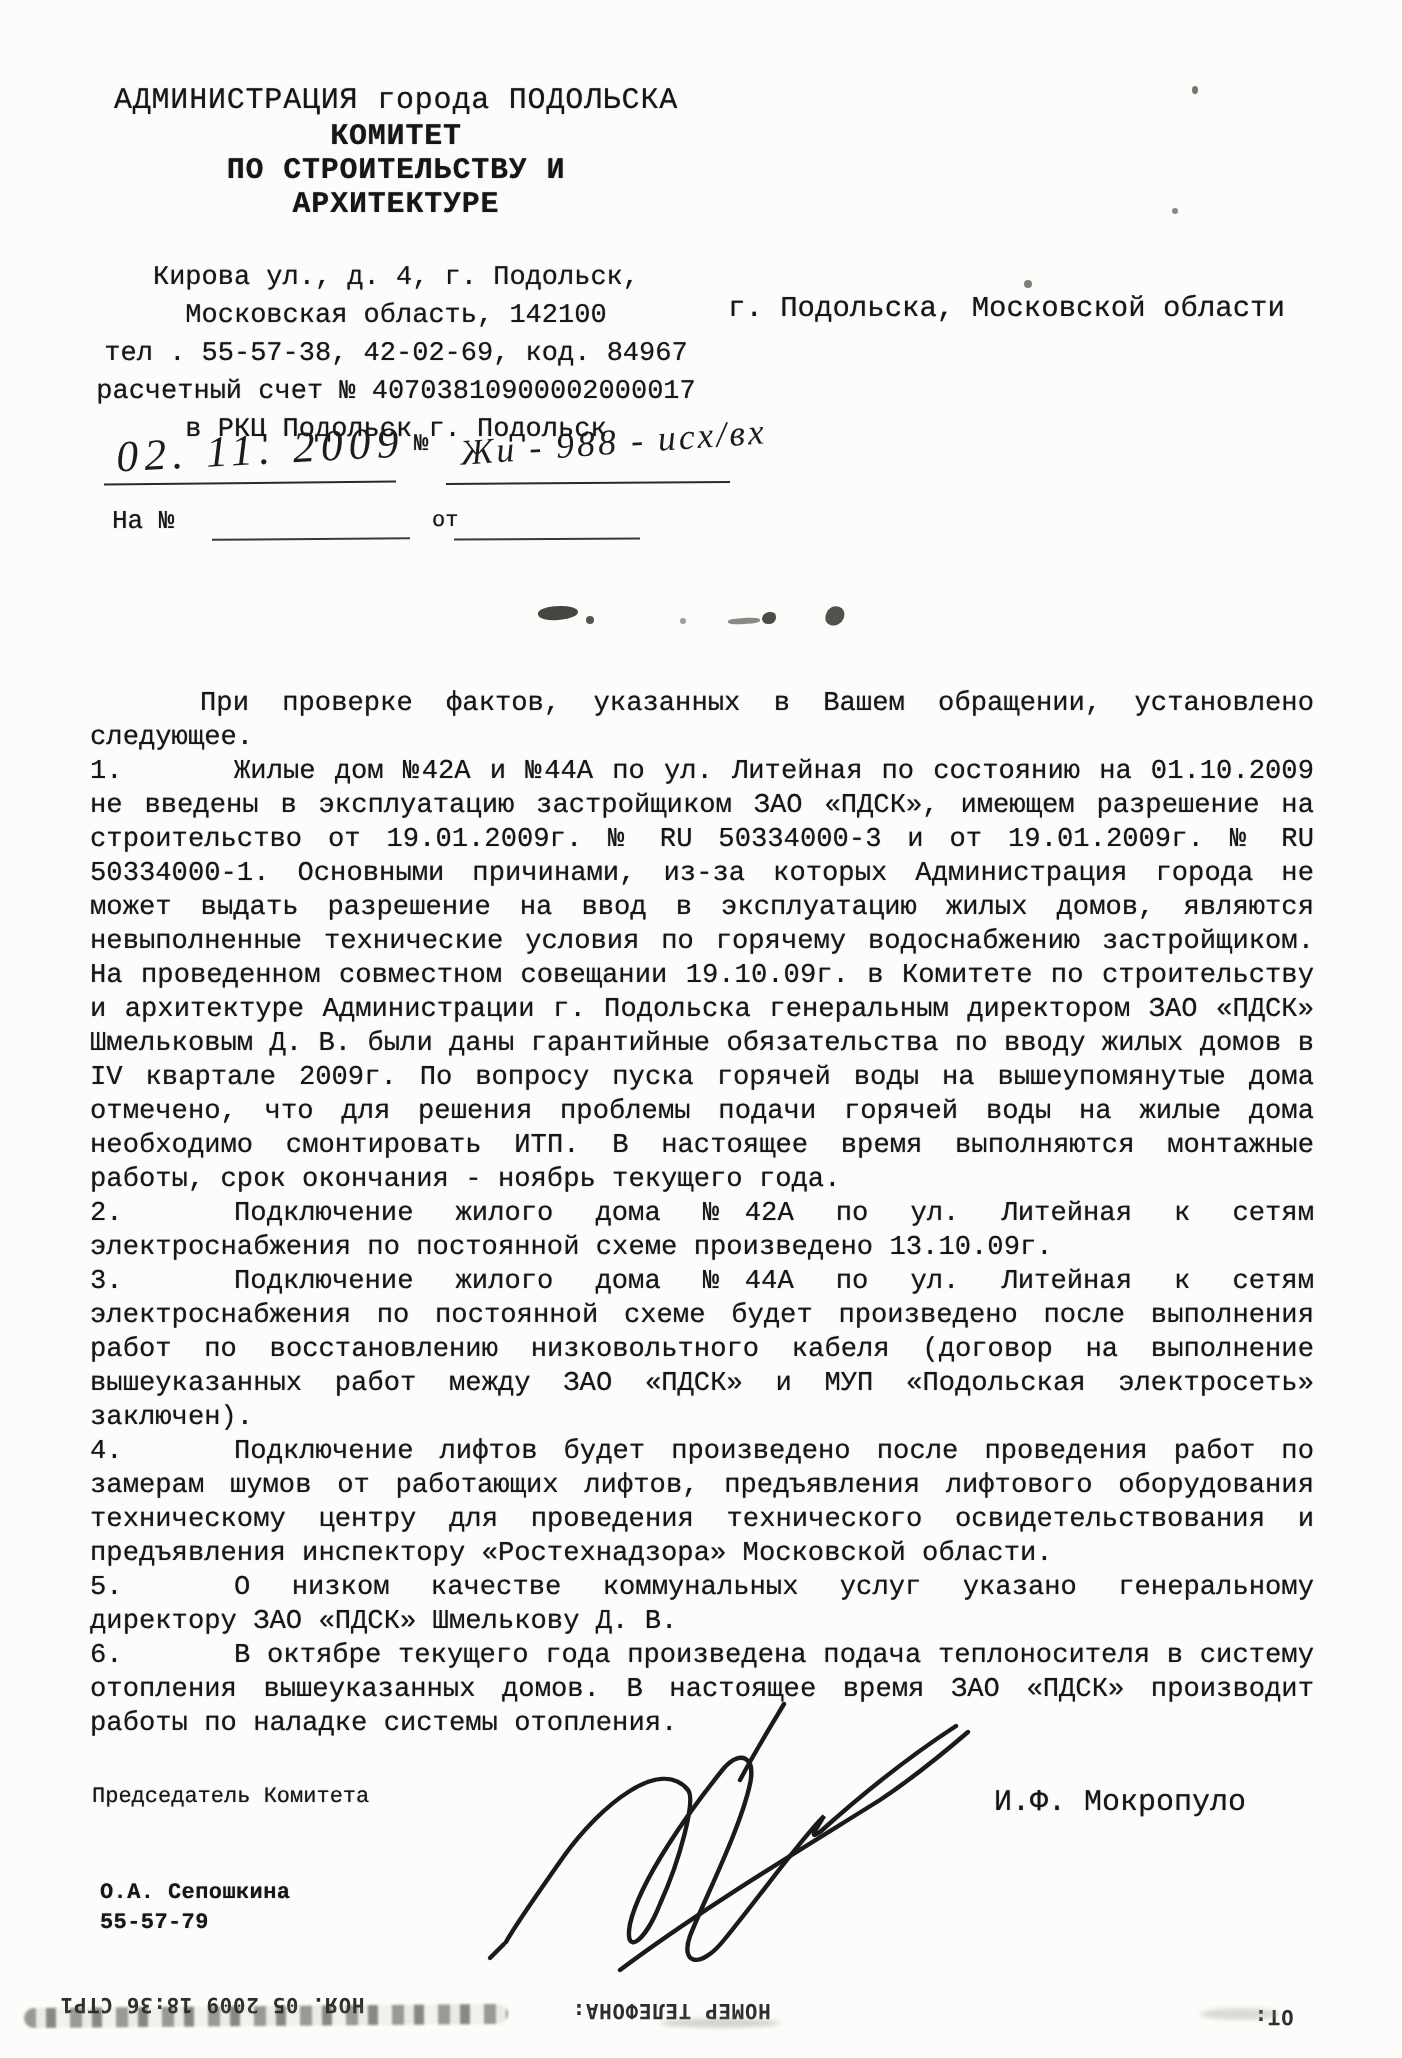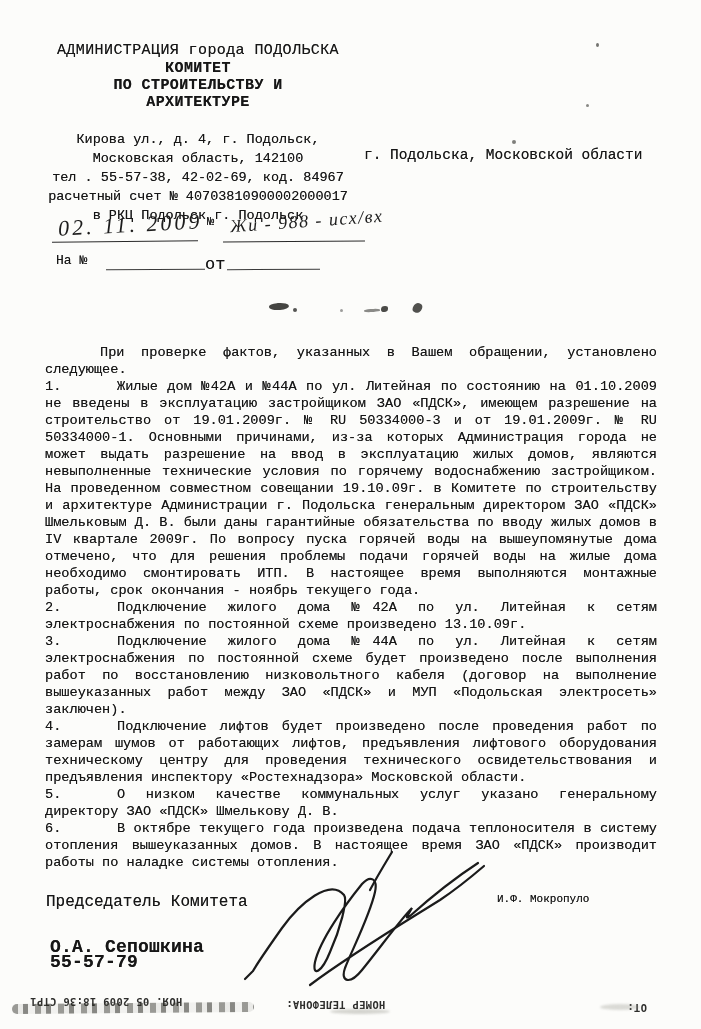--- a/index.html
+++ b/index.html
@@ -21,21 +21,21 @@
   
   .hw{font-style:italic;font-family:"Liberation Serif", serif;color:#1c1c1c;}
   .date-hw{position:absolute;left:58px;top:212px;font-size:22px;letter-spacing:3px;transform:rotate(-3deeg);transform:rotate(-3deg);}
   .date-underline{position:absolute;left:52px;top:241px;width:146px;border-top:1.7px solid #2a2a2a;transform:rotate(-.6deg);}
   .number-sign{position:absolute;left:207px;top:215px;font-size:12px;}
   .number-hw{position:absolute;left:230px;top:211px;font-size:18px;letter-spacing:1.5px;transform:rotate(-4deg);}
   .number-underline{position:absolute;left:223px;top:241px;width:142px;border-top:1.6px solid #2a2a2a;transform:rotate(-.4deg);}
 
   .reply-label{position:absolute;left:56px;top:253px;font-size:13px;}
   .reply-line-1{position:absolute;left:106px;top:269px;width:99px;border-top:1.4px solid #3a3a3a;transform:rotate(-.4deg);}
-  .reply-from{position:absolute;left:205px;top:255px;font-size:17px;}
+  .reply-from{position:absolute;left:216px;top:255px;font-size:11px;}
   .reply-line-2{position:absolute;left:227px;top:269px;width:93px;border-top:1.4px solid #3a3a3a;transform:rotate(-.3deg);}
 
   
   .smudge{position:absolute;background:#2b2b28;}
   .sm-1{left:269px;top:303px;width:20px;height:7px;border-radius:45% 60% 50% 55%;transform:rotate(-5deg);opacity:.88;}
   .sm-2{left:293px;top:308px;width:4px;height:4px;border-radius:50%;opacity:.8;}
   .sm-3{left:340px;top:309px;width:3px;height:3px;border-radius:50%;opacity:.45;}
   .sm-4{left:364px;top:309px;width:16px;height:3px;border-radius:40%;opacity:.55;transform:rotate(-3deg);}
   .sm-5{left:381px;top:306px;width:7px;height:6px;border-radius:60% 40% 55% 45%;opacity:.85;}
   .sm-6{left:413px;top:303px;width:9px;height:10px;border-radius:55% 45% 60% 40%;transform:rotate(20deg);opacity:.82;}
@@ -44,23 +44,23 @@
   .sp-2{left:586px;top:104px;width:3px;height:3px;opacity:.6;}
   .sp-3{left:512px;top:140px;width:4px;height:4px;opacity:.65;}
 
   
   .letter-body{position:absolute;left:45px;top:344px;width:612px;font-size:13.6px;line-height:17px;text-align:justify;}
   .letter-body p{margin:0;}
   .para-intro{text-indent:55px;}
   .item-num{display:inline-block;width:72px;}
 
   
-  .signer-position{position:absolute;left:46px;top:893px;font-size:16px;}
-  .signer-name{position:absolute;left:497px;top:893px;font-size:11px;}
-  .executor{position:absolute;left:50px;top:940px;font-size:18px;font-weight:bold;line-height:15px;letter-spacing:.2px;}
+  .signer-position{position:absolute;left:46px;top:893px;font-size:11px;}
+  .signer-name{position:absolute;left:497px;top:893px;font-size:15px;}
+  .executor{position:absolute;left:50px;top:940px;font-size:11px;font-weight:bold;line-height:15px;letter-spacing:.2px;}
 
   .signature-svg{position:absolute;left:0;top:0;width:701px;height:1029px;pointer-events:none;}
 
   
   .fax{position:absolute;font-family:"DejaVu Sans Mono", monospace;font-weight:bold;
        font-size:10.5px;color:#2e2e2c;transform:rotate(180deg);white-space:nowrap;letter-spacing:.3px;}
   .fax-left{left:30px;top:996px;}
   .fax-center{left:286px;top:999px;}
   .fax-right{left:627px;top:1002px;}
 

